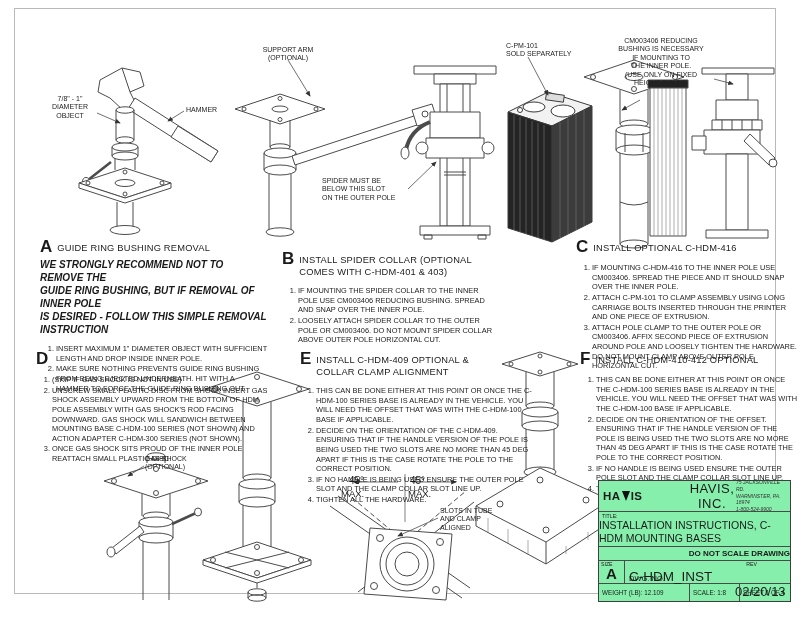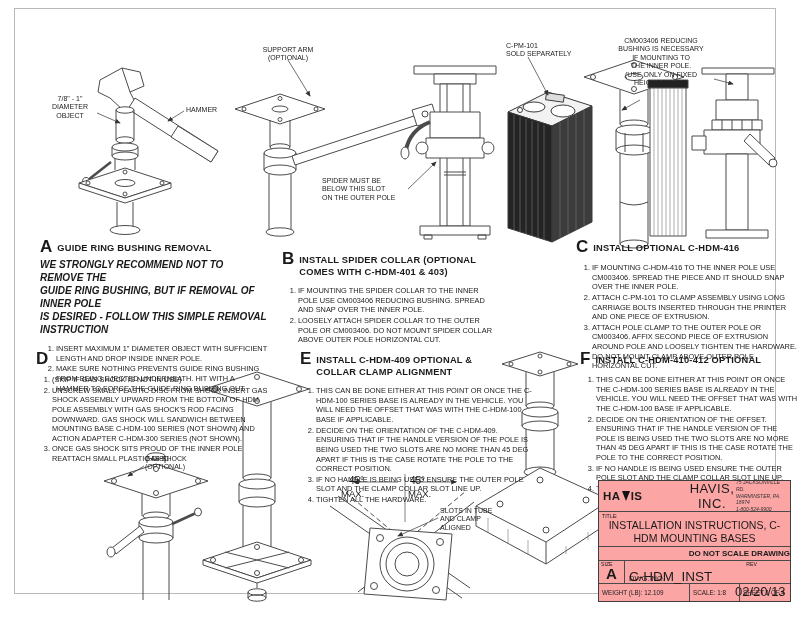--- a/index.html
+++ b/index.html
@@ -5,54 +5,54 @@
   html,body { margin:0; padding:0; background:#fff; }
   .page { position:relative; width:802px; height:620px; background:#ffffff; overflow:hidden;
           font-family:"Liberation Sans", sans-serif; color:#1a1a1a; }
   .sheet-border { position:absolute; left:14px; top:8px; width:760px; height:584px;
                   border:1px solid #b9b9b9; }
 
   
   .section { position:absolute; }
   .sec-head { display:flex; align-items:flex-start; gap:5px; }
   .sec-letter { font-size:17px; font-weight:bold; line-height:1; }
-  .sec-title { font-size:9.3px; font-weight:bold; letter-spacing:.2px; padding-top:5px; line-height:1.25; }
+  .sec-title { font-size:9.3px; font-weight:normal; letter-spacing:.2px; padding-top:5px; line-height:1.25; }
   .sec-note { font-style:italic; font-weight:bold; font-size:10px; line-height:1.3;
               white-space:pre-line; margin:3px 0 0 0; }
   .steps { margin:8px 0 0 0; padding-left:16px; font-size:7.4px; line-height:1.3; }
   .steps li { margin-bottom:1px; }
 
   
   .callout { position:absolute; font-size:7px; line-height:1.2; white-space:pre-line;
              color:#222; }
   .center { text-align:center; }
   .angle { position:absolute; font-size:10px; font-weight:normal; }
   .maxlbl { position:absolute; font-size:9.5px; }
 
   .art { position:absolute; }
   .art path, .art line, .art rect, .art ellipse, .art circle, .art polygon, .art polyline
       { vector-effect:non-scaling-stroke; }
 
   .overlay { position:absolute; left:0; top:0; pointer-events:none; }
 
   
   .tblock { position:absolute; left:598px; top:480px; width:191px; height:120px;
-            border:1.5px solid #3f3f3f; background:#fca5a5; font-size:7px; }
+            border:1.5px solid #3f3f3f; background:#86efac; font-size:7px; }
   .tb-row1 { position:absolute; left:0; top:0; width:100%; height:30px; border-bottom:1px solid #4a4a4a;
              display:flex; align-items:center; }
   .tb-logo { width:44px; padding-left:4px; font-weight:bold; font-size:11.5px; letter-spacing:.5px;
              display:flex; align-items:center; }
   .logo-v { display:inline-block; width:0; height:0; border-left:4px solid transparent;
             border-right:4px solid transparent; border-top:10px solid #111; margin:0 1px; }
   .tb-company { flex:1; font-size:13px; letter-spacing:.5px; text-align:center;margin-left:41px; }
   .tb-address { width:52px; font-size:5px; font-style:italic; line-height:1.35; white-space:pre-line;
                 color:#333; padding-right:2px; }
   .tb-row2 { position:absolute; left:0; top:30px; width:100%; height:35px; border-bottom:1px solid #4a4a4a; }
   .tb-title-label { position:absolute; left:3px; top:2px; font-size:5.2px; }
-  .tb-title { position:absolute; left:0; top:8px; width:100%; text-align:center;
+  .tb-title { position:absolute; left:0; top:8px; width:100%; 
               font-size:10.5px; line-height:1.2; }
   .tb-row3 { position:absolute; left:0; top:65px; width:100%; height:14px; border-bottom:1px solid #4a4a4a;
              display:flex; align-items:center; justify-content:flex-end; font-weight:bold; font-size:8px; }
   .tb-row4 { position:absolute; left:0; top:79px; width:100%; height:23px; border-bottom:1px solid #4a4a4a; }
   .tb-size { position:absolute; left:0; top:0; width:25px; height:100%; border-right:1px solid #4a4a4a; }
   .tb-size-label { position:absolute; left:2px; top:1px; font-size:5.2px; }
   .tb-size-val { position:absolute; left:0; top:5px; width:100%; text-align:center;
                  font-size:15px; font-weight:bold; }
   .tb-dwg-label { position:absolute; left:30px; top:14px; font-size:7.5px; }
   .tb-dwg-val { position:absolute; left:30px; top:9px; font-size:13.5px; }

